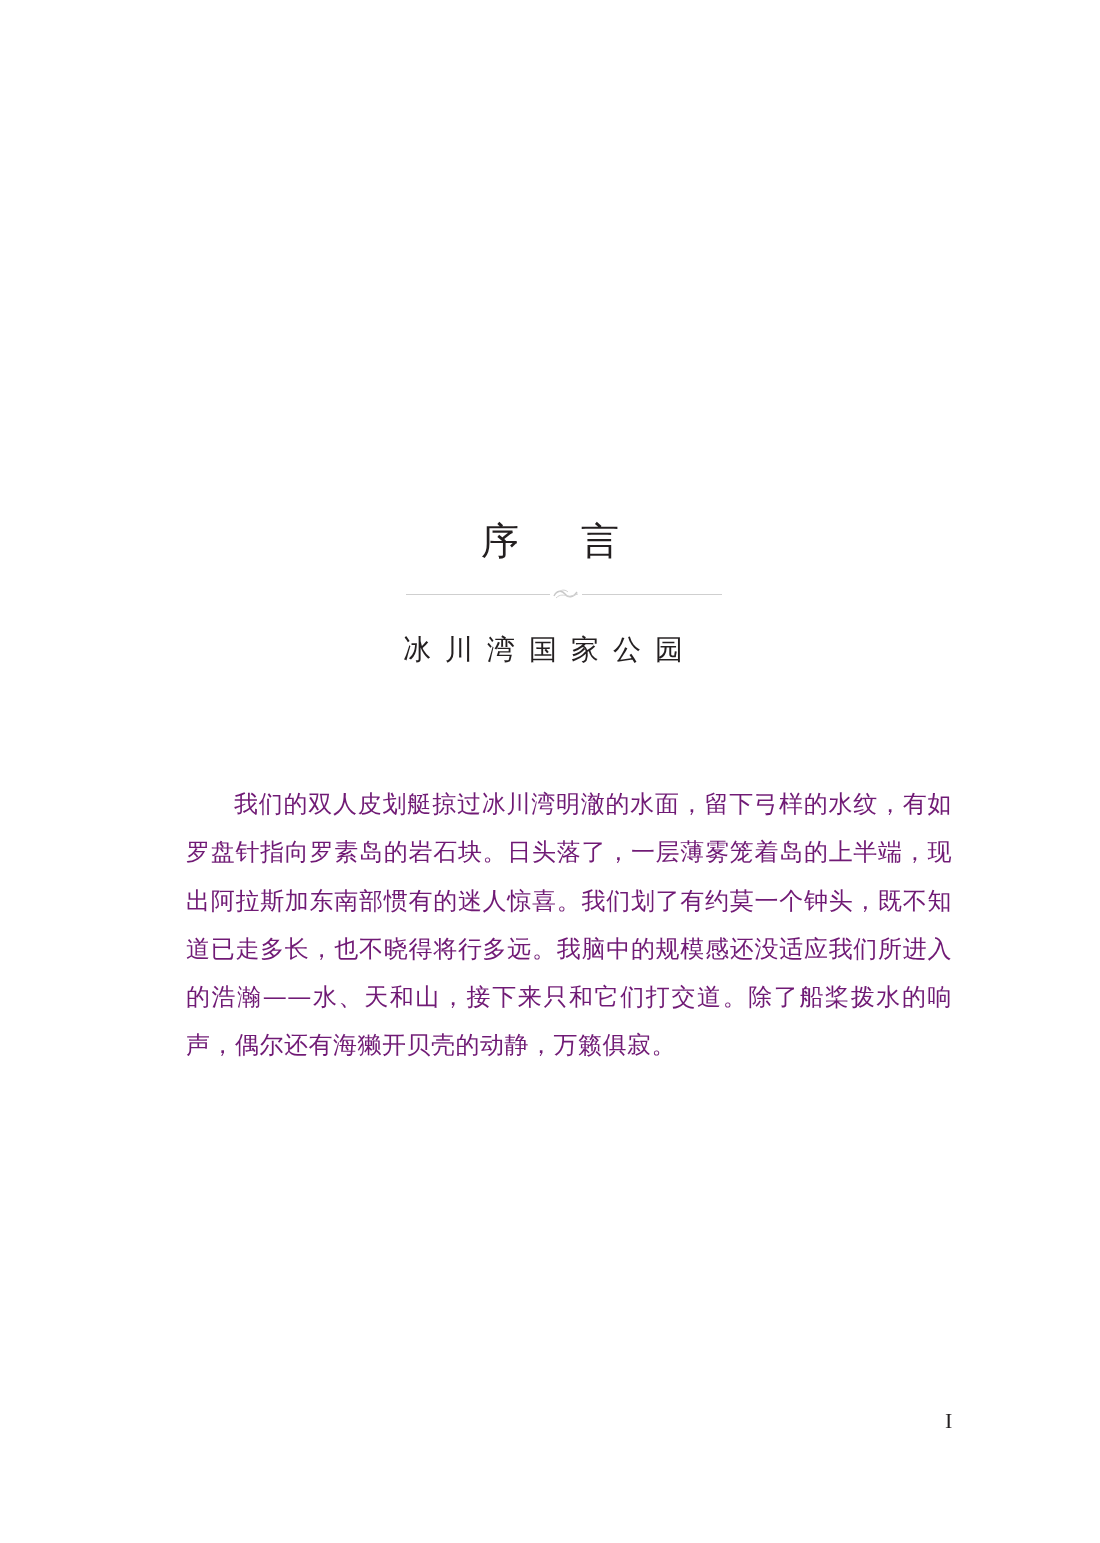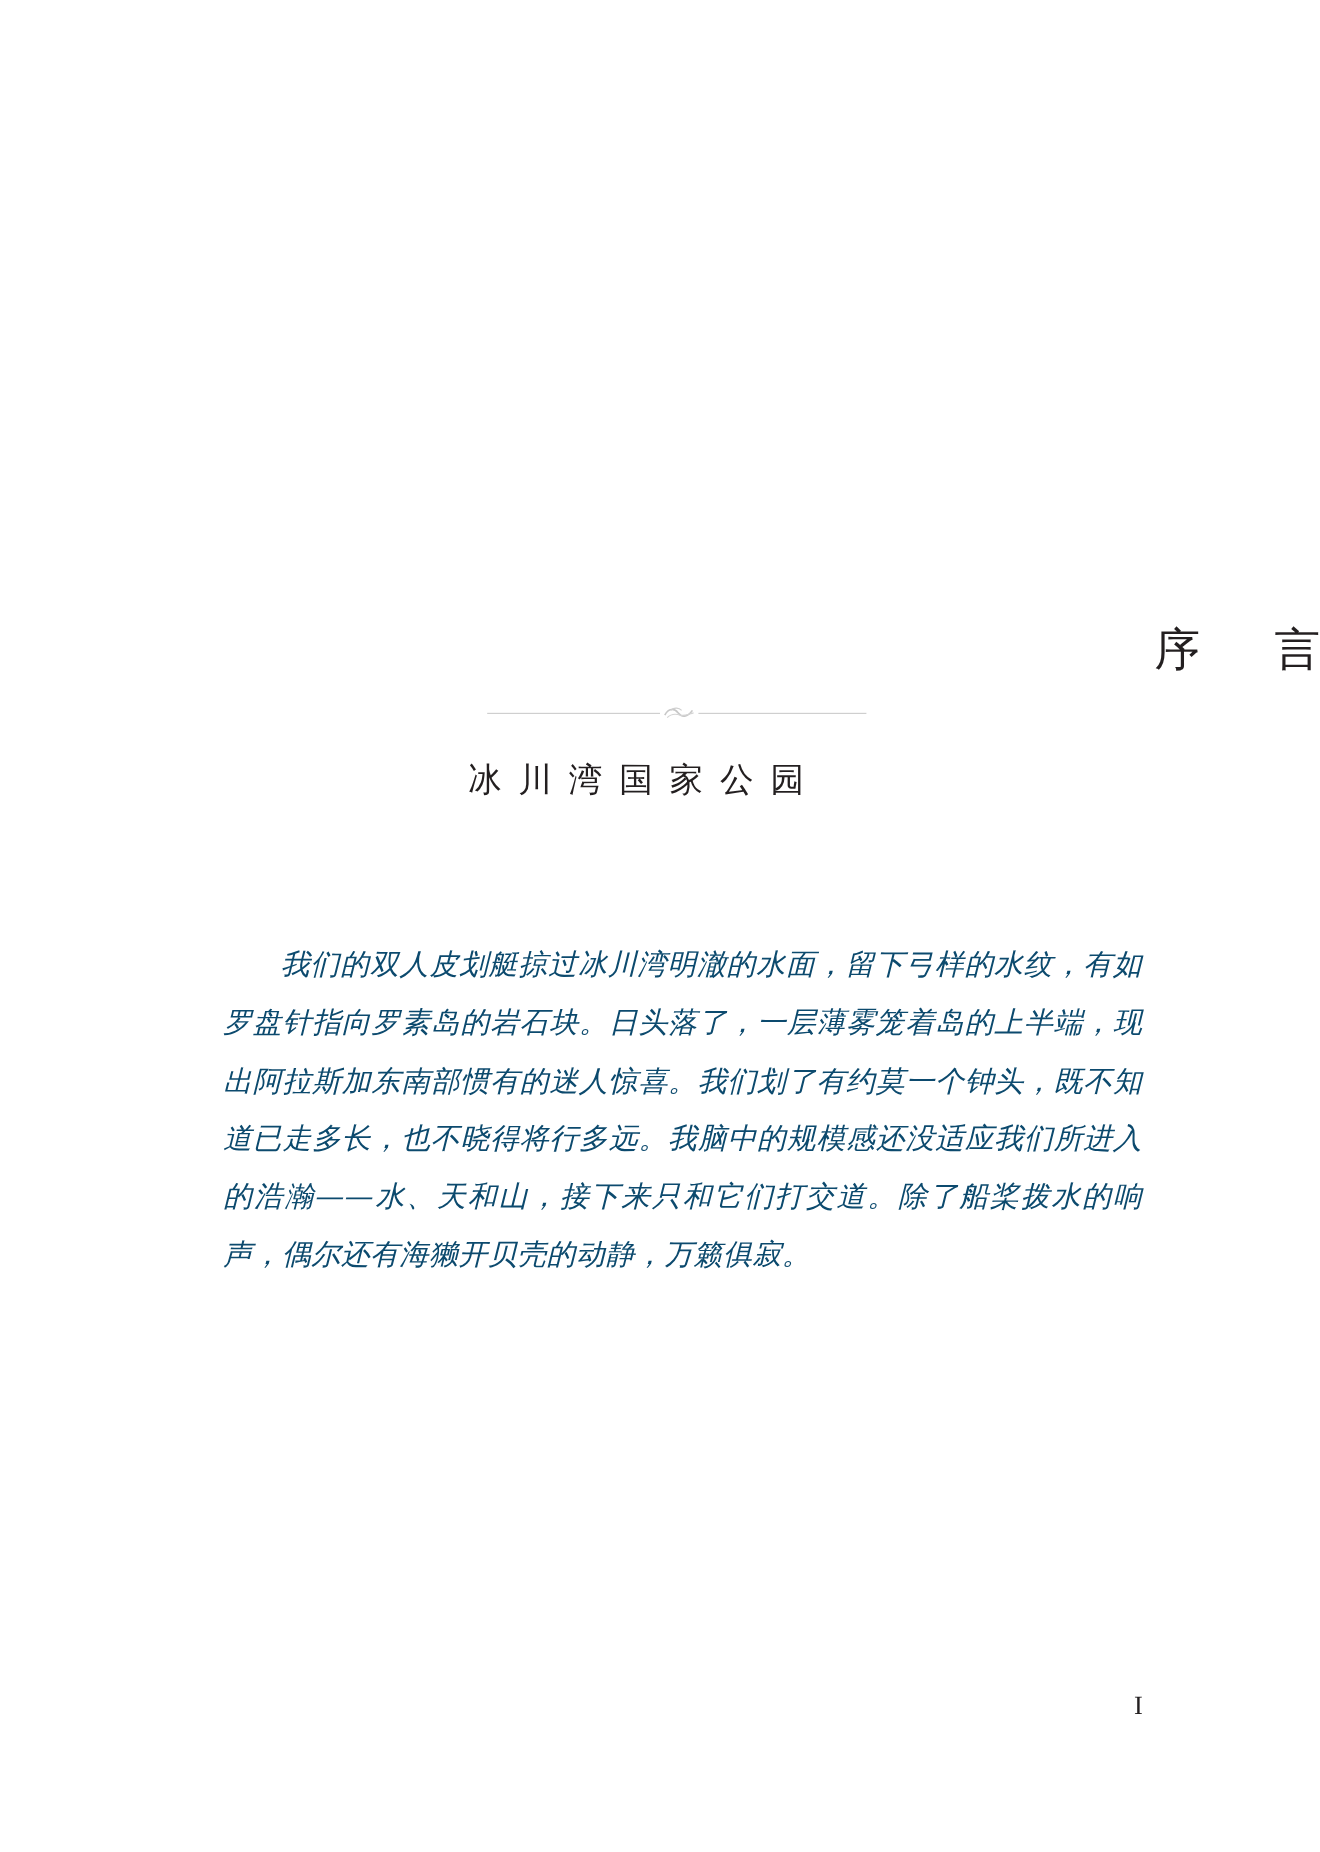--- a/index.html
+++ b/index.html
@@ -12,21 +12,21 @@
     height: 1543px;
     position: relative;
     overflow: hidden;
     color: #231f20;
   }
   .title {
     position: absolute;
     left: 0;
     width: 1100px;
     top: 514px;
-    text-align: right;
+    text-align: center;
     font-family: "DejaVu Serif", "Liberation Serif", serif;
     font-size: 38px;
     line-height: 54px;
     color: #231f20;
   }
   .title span { display: inline-block; }
   .title .gap { width: 62px; }
   .divider {
     position: absolute;
     top: 594px;
@@ -44,44 +44,43 @@
   .divider .line.right { left: 176px; width: 140px; }
   .divider .ornament {
     position: absolute;
     left: 146px;
     top: -8px;
     width: 28px;
     height: 16px;
   }
   .subtitle {
     position: absolute;
-    left: 0;
+    left: 13px;
     width: 1060px;
     top: 628px;
     text-align: center;
     font-family: "DejaVu Sans", "Liberation Sans", sans-serif;
     font-size: 28px;
     line-height: 44px;
     letter-spacing: 14px;
     color: #231f20;
     padding-left: 14px;
     box-sizing: border-box;
   }
   .body-text {
     position: absolute;
     left: 186px;
     top: 780px;
     width: 766px;
     font-family: "DejaVu Serif", "Liberation Serif", serif;
     font-size: 24px;
     line-height: 48.3px;
-    color: #0c4a6e;
+    color: #701a75;
     text-align: justify;
     letter-spacing: 0.5px;
-    font-style: italic;
   }
   .body-text p {
     margin: 0;
     text-indent: 2em;
   }
   .page-number {
     position: absolute;
     top: 1408px;
     left: 945px;
     font-family: "Liberation Serif", serif;

